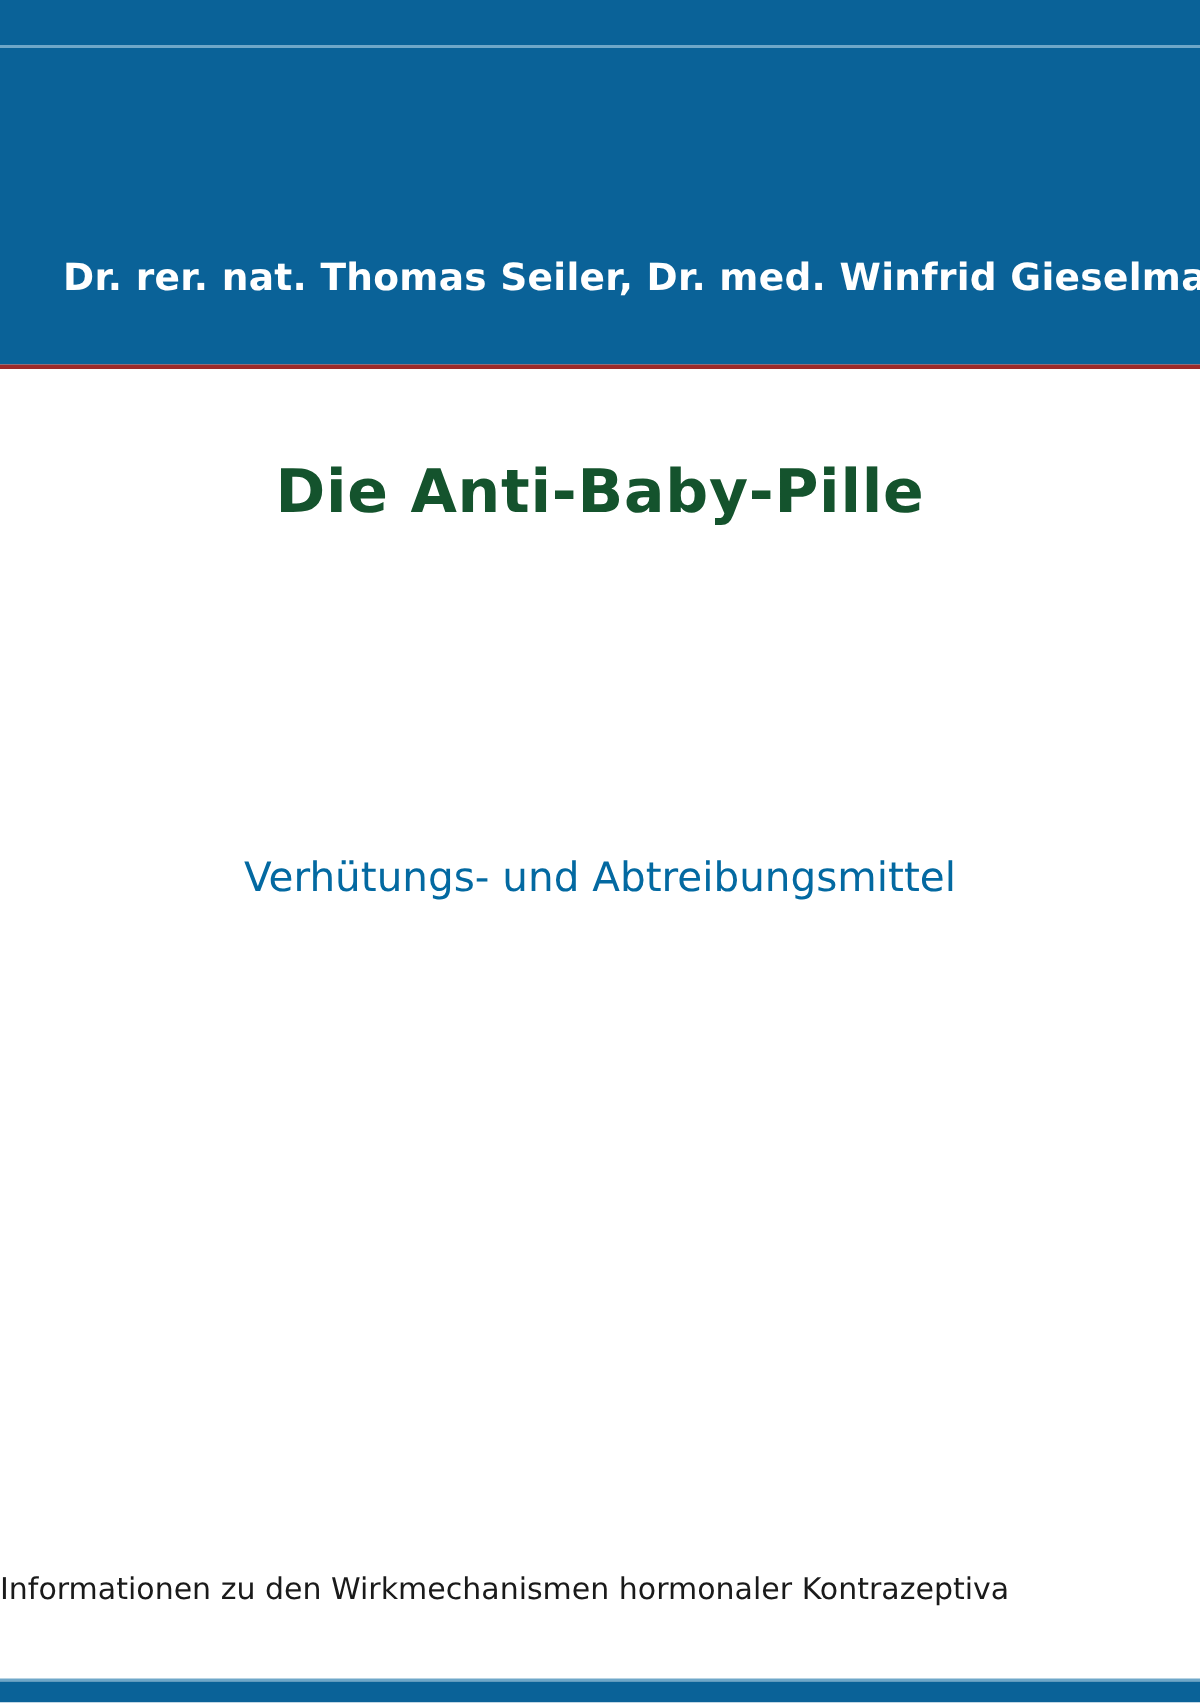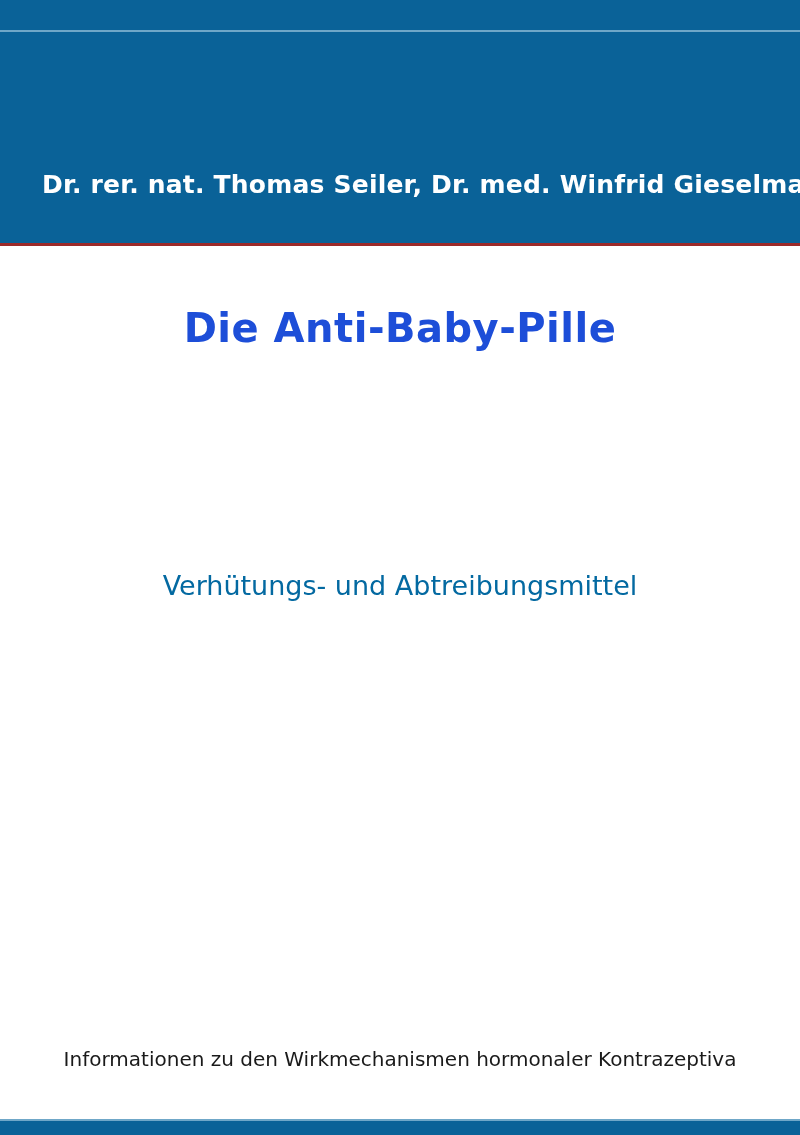--- a/index.html
+++ b/index.html
@@ -58,41 +58,40 @@
     width: 800px;
     height: 3px;
     background: #9c2a2a;
   }
   .title {
     position: absolute;
     top: 305px;
     left: 0;
     width: 800px;
     text-align: center;
-    color: #1d4ed8;
+    color: #14532d;
     font-size: 40px;
     font-weight: bold;
     letter-spacing: 0.5px;
   }
   .subtitle {
     position: absolute;
     top: 570px;
     left: 0;
     width: 800px;
     text-align: center;
     color: #0369a1;
     font-size: 27px;
     font-weight: normal;
   }
   .footnote {
     position: absolute;
     top: 1047px;
     left: 0;
     width: 800px;
-    text-align: center;
     color: #1a1a1a;
     font-size: 20px;
     font-weight: normal;
   }
   
   .bottom-band {
     position: absolute;
     bottom: 0;
     left: 0;
     width: 800px;

